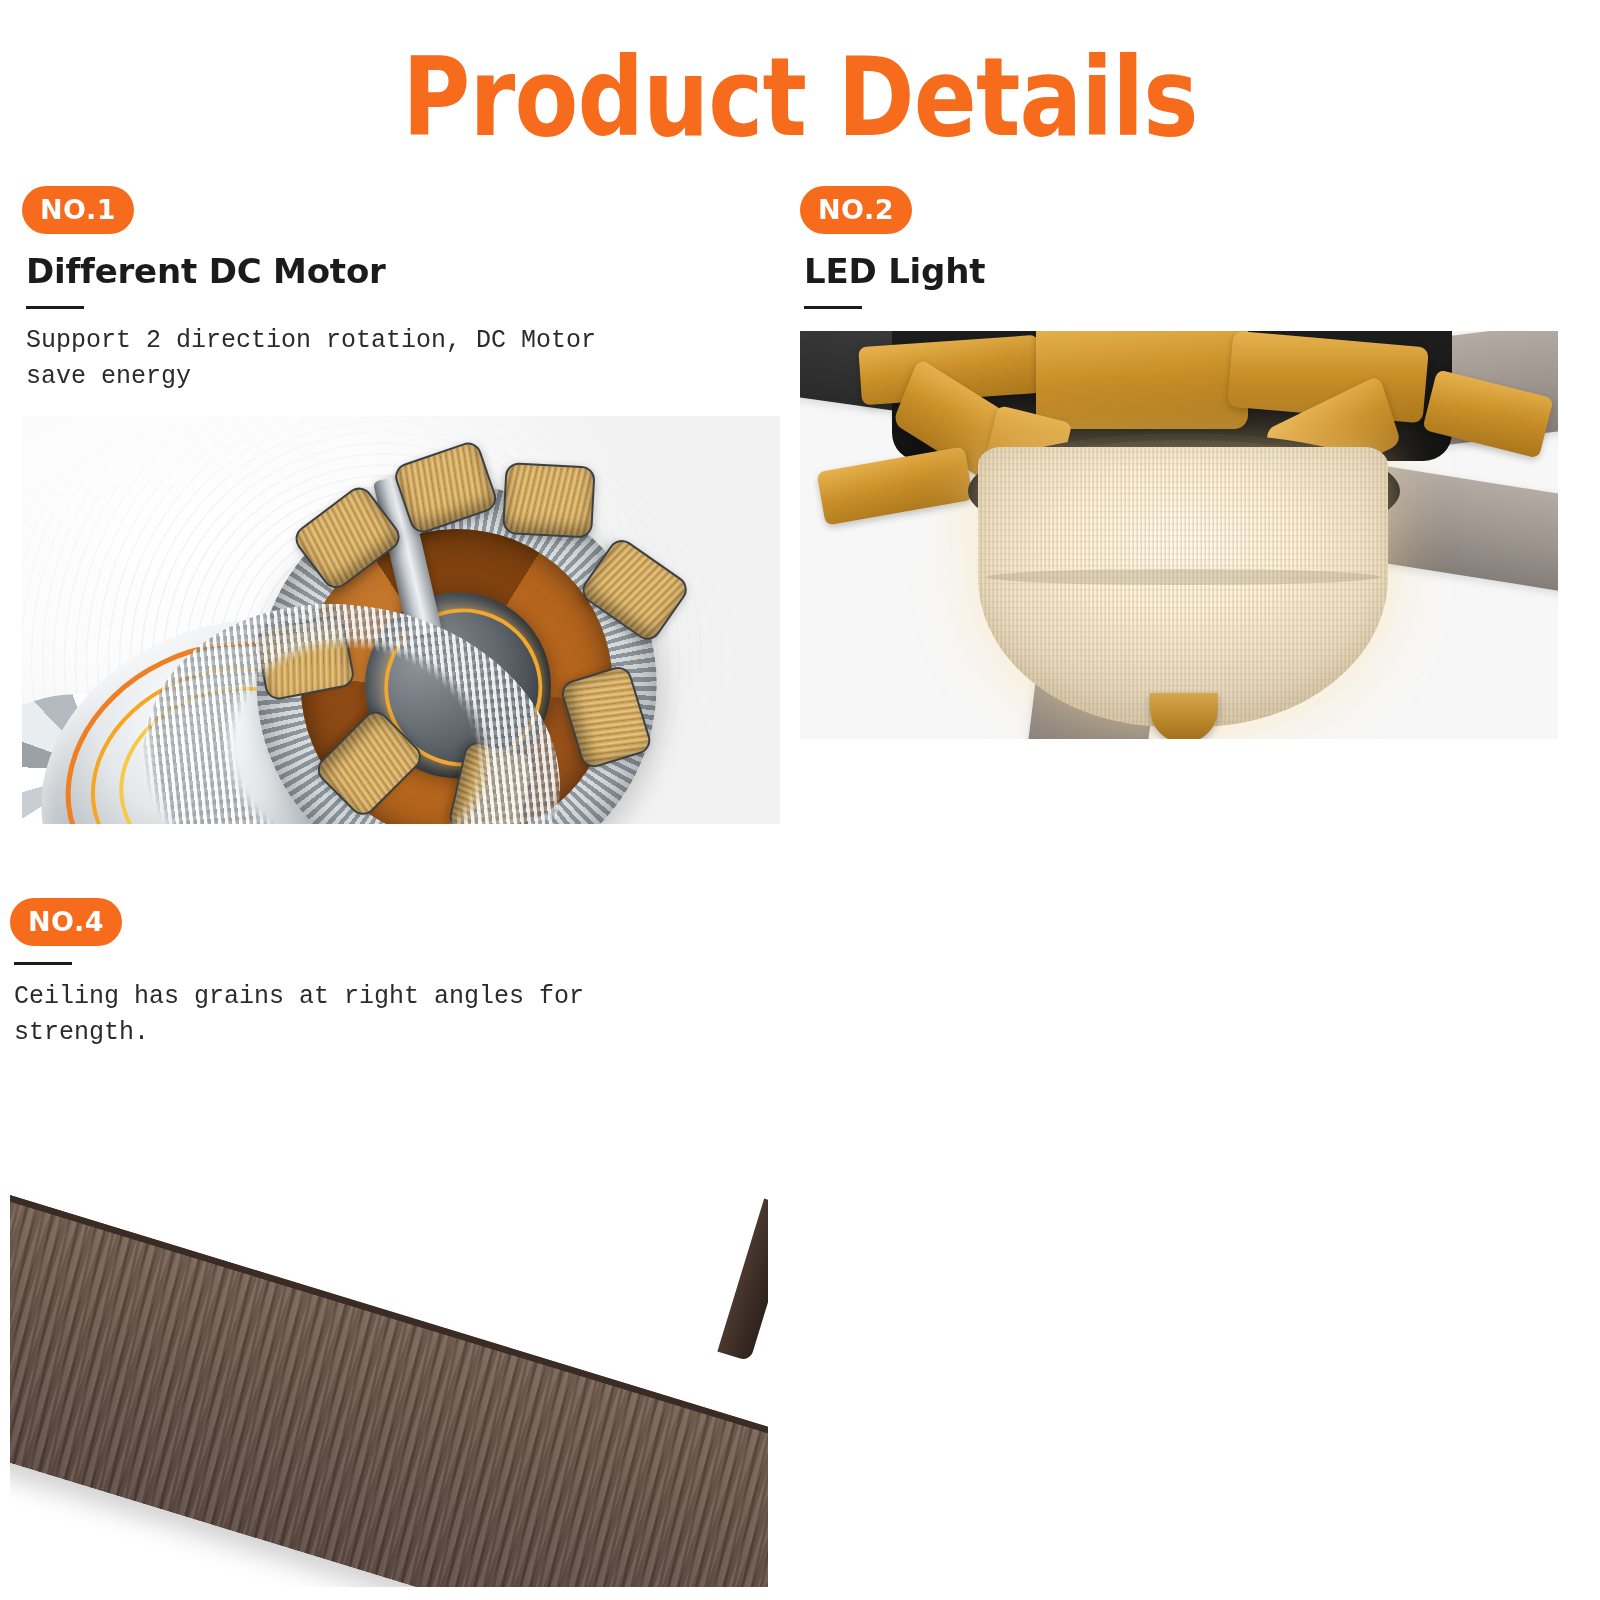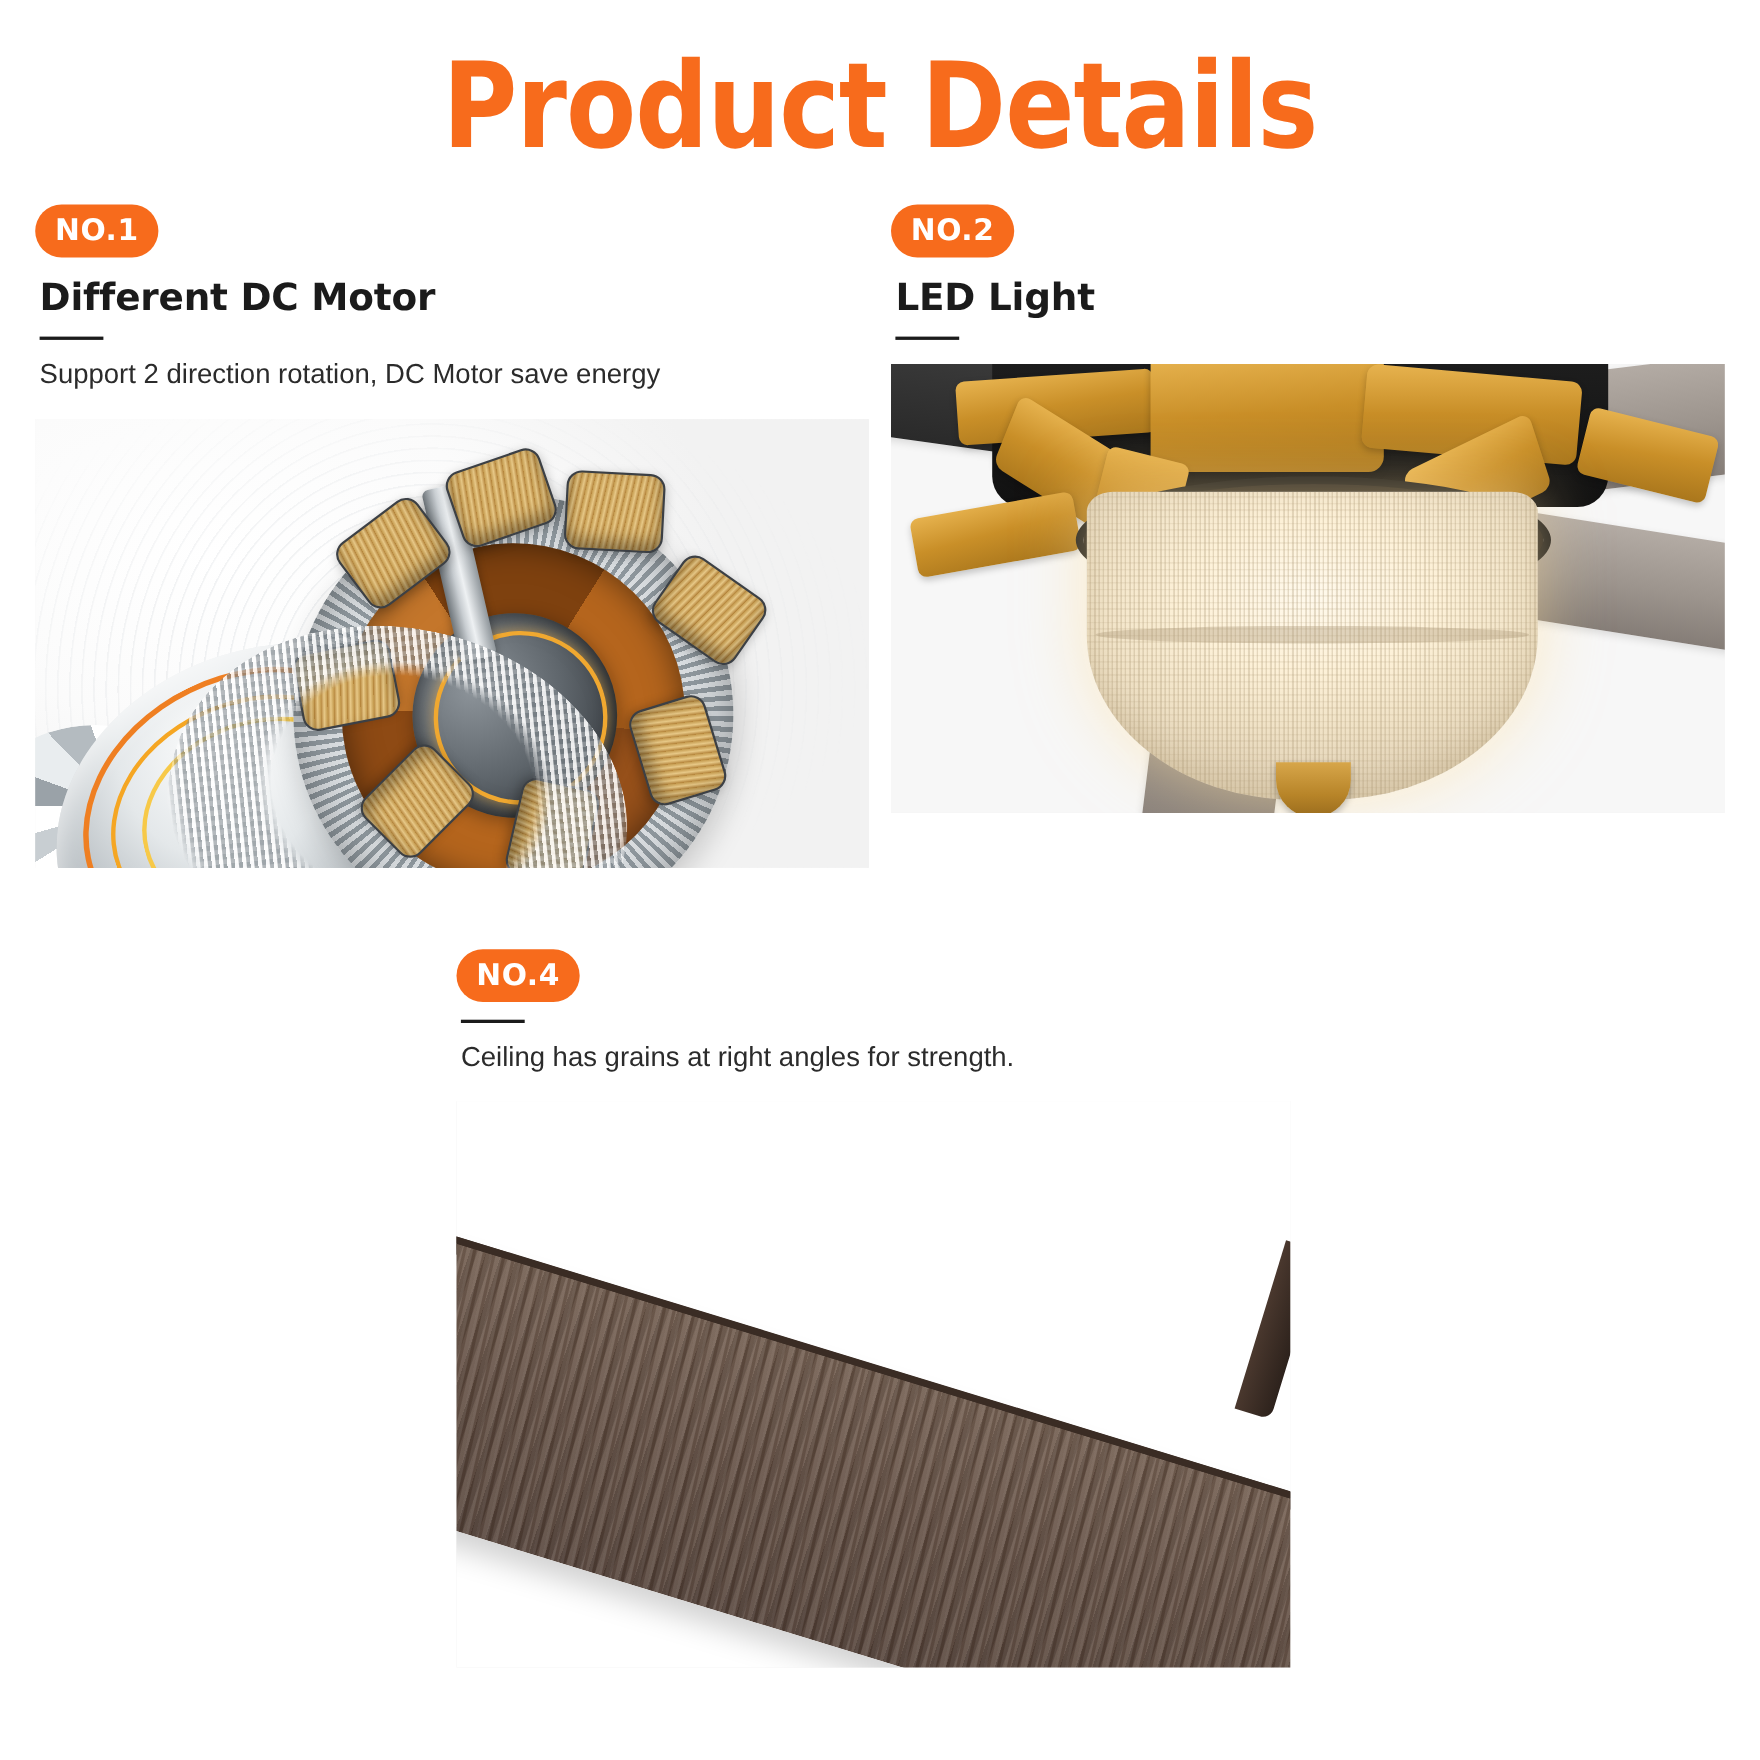--- a/index.html
+++ b/index.html
@@ -36,21 +36,20 @@
   }
 
   
   .grid {
     position: absolute;
     top: 186px;
     left: 0;
     width: 1600px;
     display: flex;
     flex-wrap: wrap;
-    justify-content: center;
   }
   .cell {
     width: 760px;
     box-sizing: border-box;
   }
   .cell.col-left  { margin-left: 22px;  margin-right: 8px; }
   .cell.col-right { margin-left: 10px;  margin-right: 20px; }
   .cell.row-2 { margin-top: 74px; }
 
   
@@ -82,20 +81,21 @@
     height: 3px;
     background: #1b1b1b;
     margin: 16px 0 0 4px;
   }
   .sec-desc {
     font-size: 25px;
     color: #2b2b2b;
     line-height: 1.42;
     margin: 14px 0 0 4px;
     max-width: 640px;
+    font-family: Liberation Mono, monospace;
   }
 
   
   .photo {
     position: relative;
     width: 758px;
     height: 408px;
     margin-top: 22px;
     overflow: hidden;
     background: #f4f4f4;

